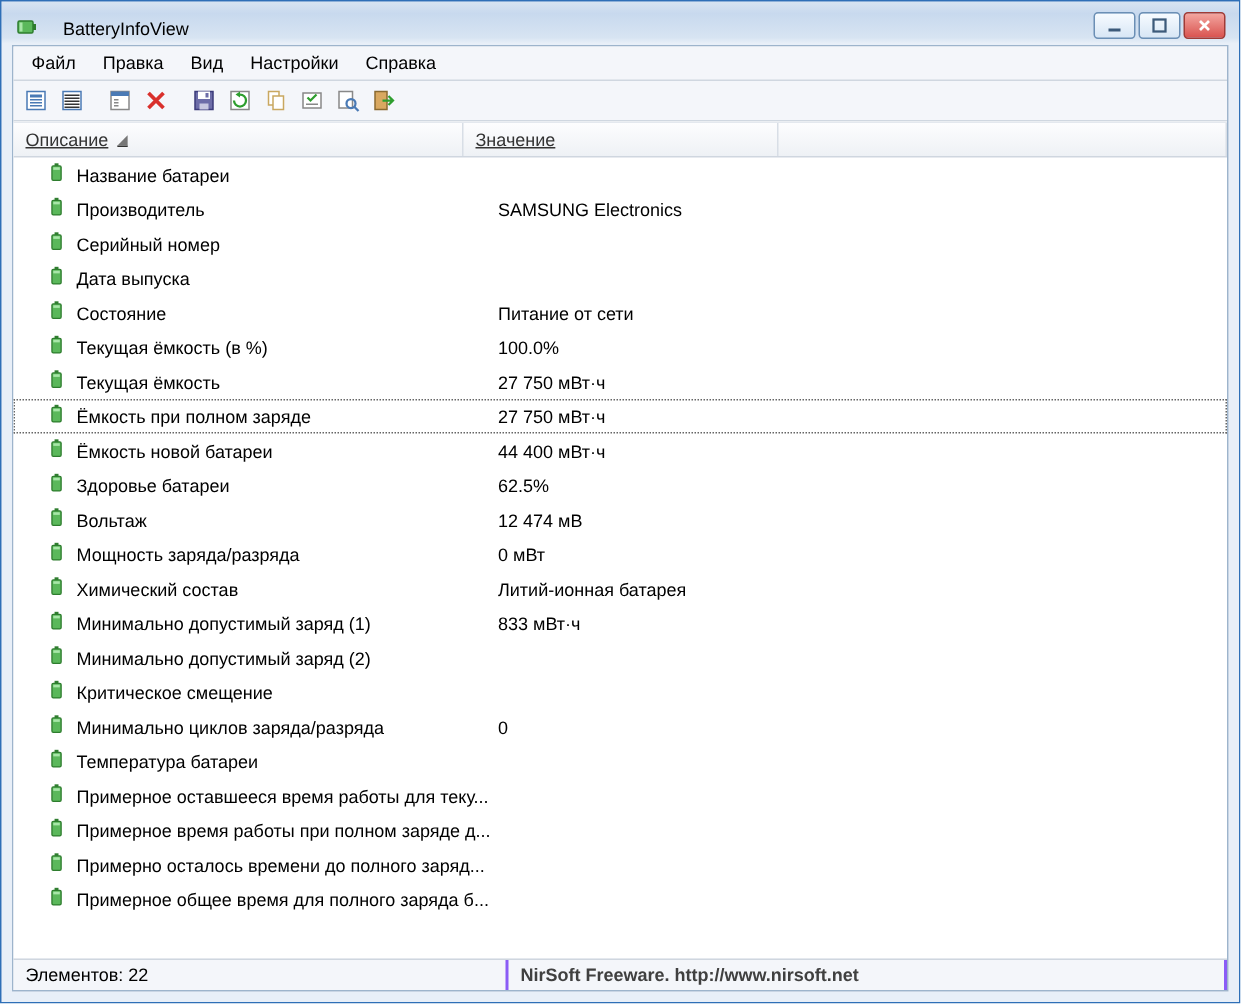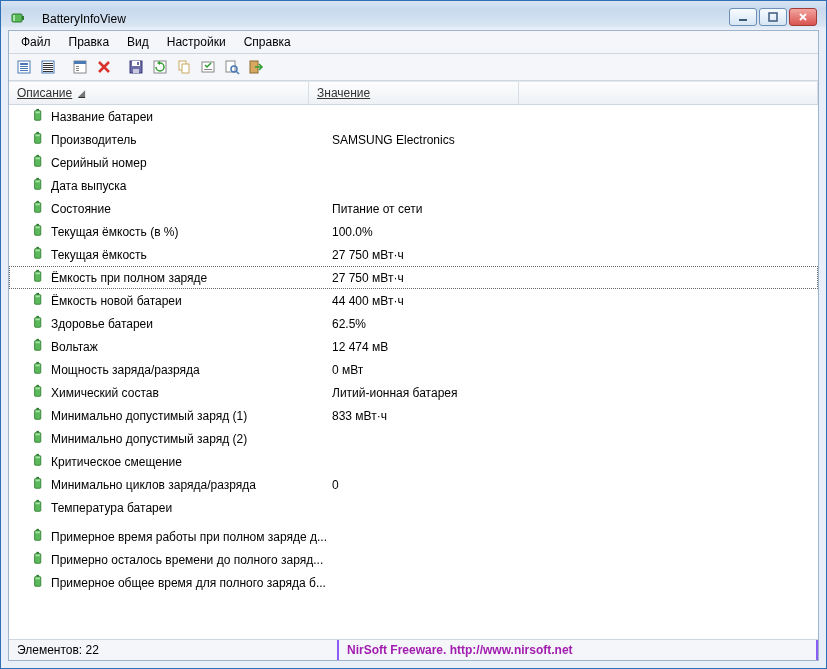--- a/index.html
+++ b/index.html
@@ -87,21 +87,21 @@
 .battery-icon { width: 14px; height: 14px; flex-shrink: 0; }
 
 .statusbar {
   display: flex; border-top: 1px solid #cfd6df;
   background: #f4f6fa; font-size: 12px;
 }
 .status-cell {
   padding: 3px 8px; border-right: 2px solid #8b5cf6;
 }
 .status-cell.s1 { width: 330px; }
-.status-cell.s2 { flex: 1; color: #a21caf; font-weight: bold; }
+.status-cell.s2 { flex: 1; color: #404040; font-weight: bold; }
 </style>
 </head>
 <body>
 
 <div class="window">
 
   <div class="titlebar">
     <svg class="title-icon" viewBox="0 0 16 16">
       <rect x="2" y="4" width="10" height="8" rx="1" fill="#5bb85b" stroke="#2e7d2e"></rect>
       <rect x="12" y="6" width="2" height="4" fill="#2e7d2e"></rect>
@@ -456,20 +456,28 @@
                   <rect x="5" y="1" width="3" height="2" fill="#2e7d2e"></rect>
                   <rect x="4" y="4" width="5" height="2" fill="#a8e6a8"></rect>
                 </svg></span>
               <span>Температура батареи</span>
             </div>
             <div class="lv-cell c2">
               <span></span>
             </div>
           </div>
           <div class="lv-row">
+            <div class="lv-cell c1">
+              <span><svg class="battery-icon" viewBox="0 0 16 16">
+                  <rect x="3" y="3" width="7" height="11" rx="1" fill="#5bb85b" stroke="#2e7d2e"></rect>
+                  <rect x="5" y="1" width="3" height="2" fill="#2e7d2e"></rect>
+                  <rect x="4" y="4" width="5" height="2" fill="#a8e6a8"></rect>
+                </svg></span>
+              <span>Примерное оставшееся время работы для теку...</span>
+            </div>
             <div class="lv-cell c2">
               <span></span>
             </div>
           </div>
           <div class="lv-row">
             <div class="lv-cell c1">
               <span><svg class="battery-icon" viewBox="0 0 16 16">
                   <rect x="3" y="3" width="7" height="11" rx="1" fill="#5bb85b" stroke="#2e7d2e"></rect>
                   <rect x="5" y="1" width="3" height="2" fill="#2e7d2e"></rect>
                   <rect x="4" y="4" width="5" height="2" fill="#a8e6a8"></rect>

